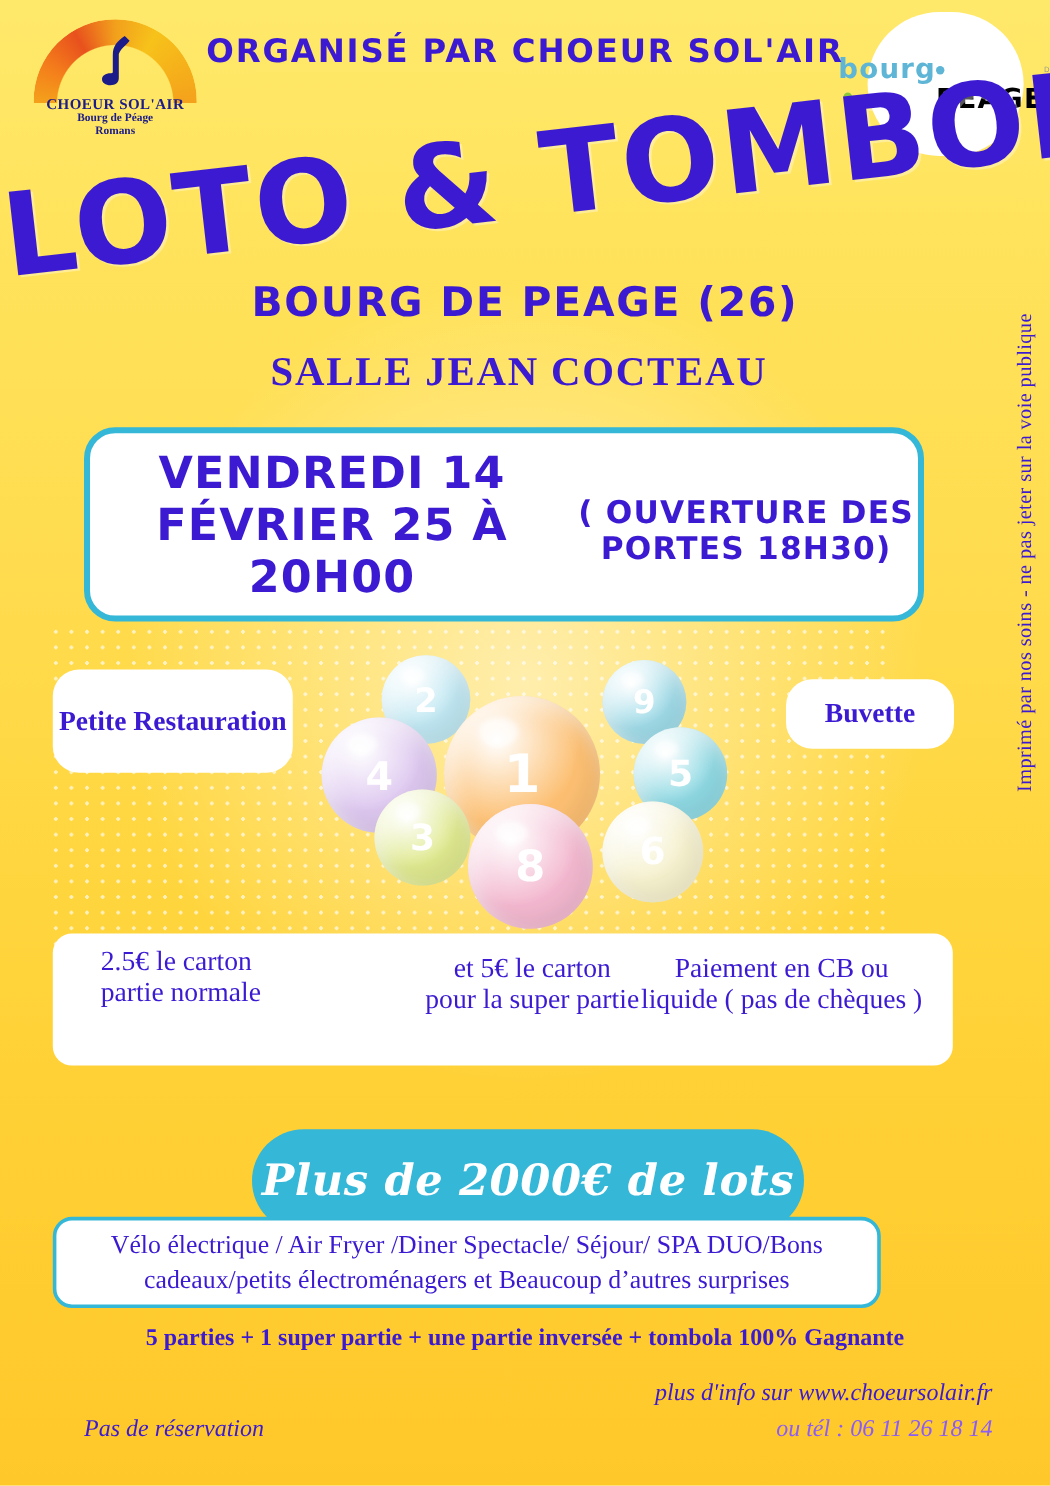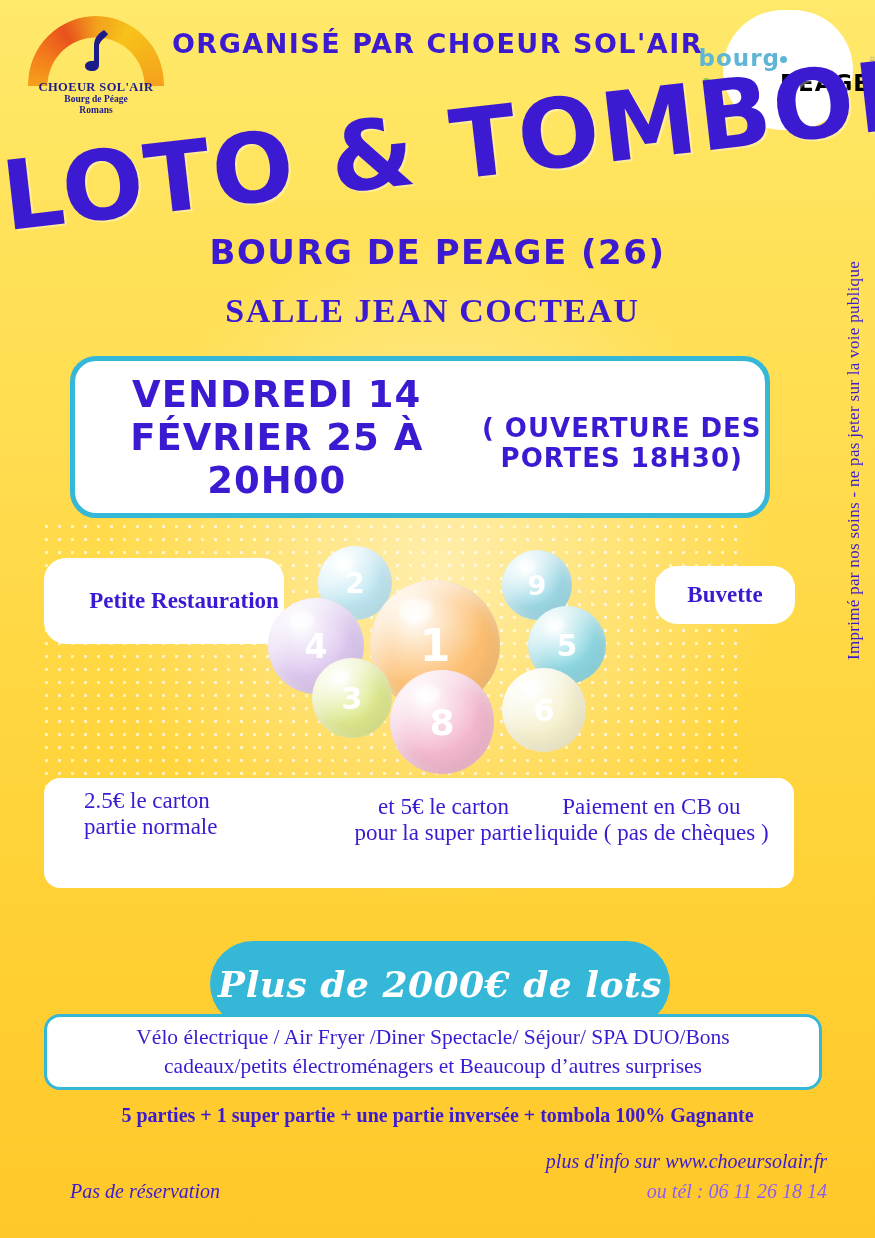--- a/index.html
+++ b/index.html
@@ -110,21 +110,21 @@
     font-family:"Liberation Serif", serif;font-size:17px;color:#3b1ad1;
     display:flex;align-items:center;justify-content:center;letter-spacing:.3px;
   }
 
   
   .pill{
     position:absolute;background:#ffffff;border-radius:22px;
     display:flex;align-items:center;justify-content:center;text-align:center;
     font-family:"Liberation Serif", serif;font-weight:bold;color:#3b1ad1;
   }
-  .pill-resto{left:44px;top:558px;width:200px;height:86px;font-size:23px;line-height:1.25;padding-left:40px;}
+  .pill-resto{left:44px;top:558px;width:200px;height:86px;font-size:23px;line-height:1.25;}
   .pill-buvette{right:80px;top:566px;width:140px;height:58px;font-size:23px;}
 
   
   .balls{position:absolute;left:250px;top:528px;width:380px;height:260px;}
   .ball{
     position:absolute;border-radius:50%;
     display:flex;align-items:center;justify-content:center;
     font-family:"DejaVu Sans", sans-serif;font-weight:bold;color:#ffffff;
     box-shadow:inset -8px -10px 18px rgba(0,0,0,.07), inset 8px 10px 18px rgba(255,255,255,.65);
   }
@@ -148,21 +148,21 @@
   .lots{
     position:absolute;left:210px;top:918px;width:460px;height:86px;
     background:#35b7d8;border-radius:44px;
     display:flex;align-items:center;justify-content:center;
     font-family:"DejaVu Serif", serif;font-style:italic;font-weight:bold;
     font-size:36px;color:#ffffff;letter-spacing:.5px;margin-top:23px;
   }
 
   
   .lotsdetail{
-    position:absolute;left:44px;top:1014px;width:778px;height:76px;
+    position:absolute;left:44px;top:1014px;width:690px;height:76px;
     background:#ffffff;border:3px solid #35b7d8;border-radius:16px;
     display:flex;flex-direction:column;align-items:center;justify-content:center;
     font-family:"Liberation Serif", serif;font-size:21.5px;color:#3b1ad1;line-height:1.35;
     box-sizing:border-box;padding:0 10px;text-align:center;
   }
 
   .parties{
     position:absolute;left:0;right:0;top:1104px;text-align:center;
     font-family:"Liberation Serif", serif;font-weight:bold;font-size:20px;color:#3b1ad1;
   }

